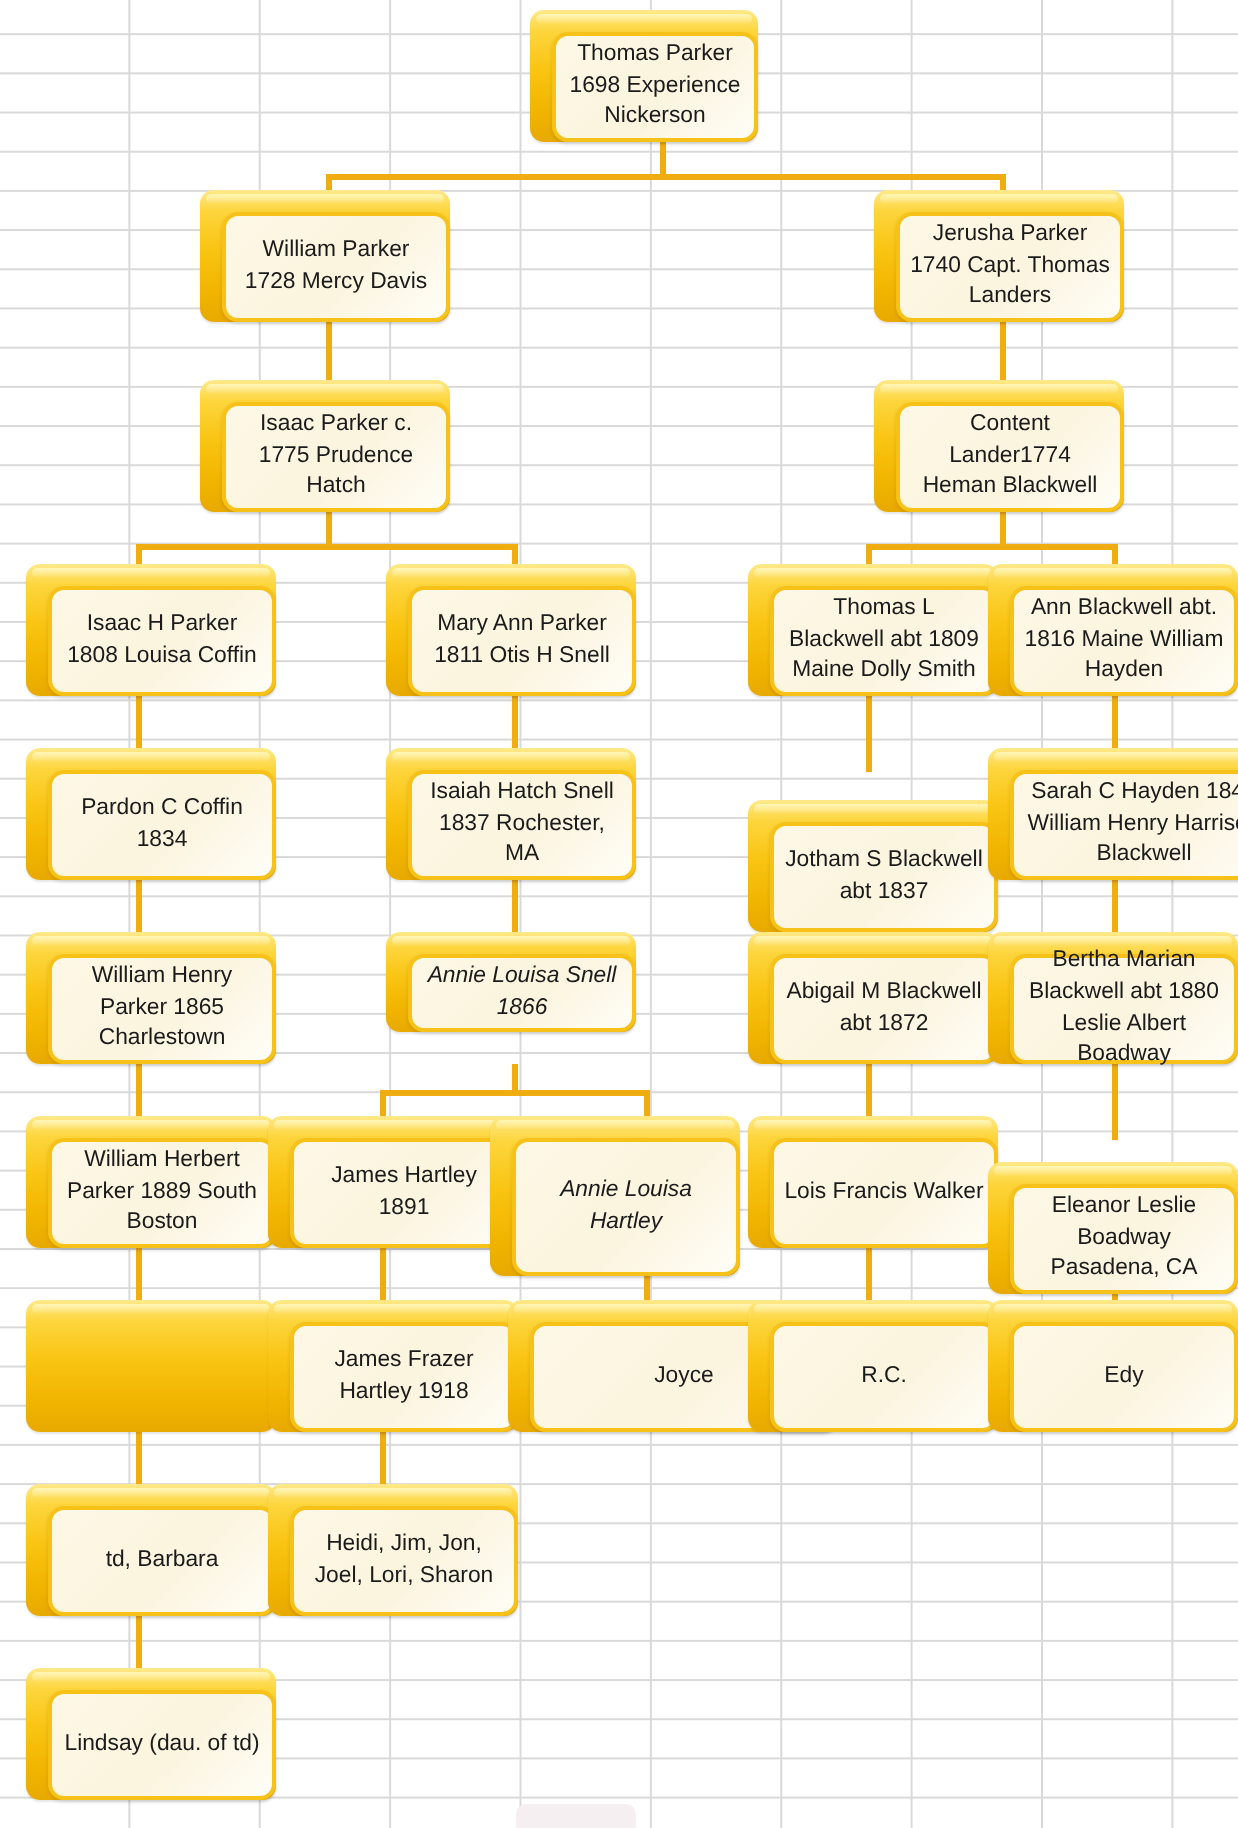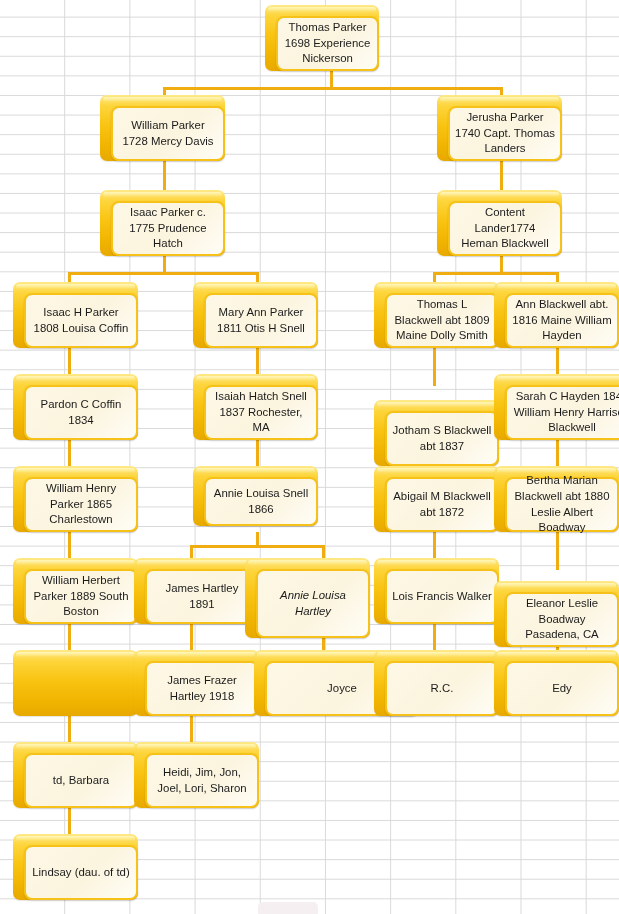--- a/index.html
+++ b/index.html
@@ -198,21 +198,21 @@
         <div class="face">
           <div class="label">Sarah C Hayden 1844 William Henry Harrison Blackwell</div>
         </div>
       </div>
       <div class="node" style="left: 13px; top: 466px; width: 125px; height: 66px;">
         <div class="plate"></div>
         <div class="face">
           <div class="label">William Henry Parker 1865 Charlestown</div>
         </div>
       </div>
-      <div class="node" style="left: 193px; top: 466px; width: 125px; height: 60px;">
+      <div class="node" style="left: 193px; top: 466px; width: 125px; height: 50px; font-style: italic;">
         <div class="plate"></div>
         <div class="face">
           <div class="label">Annie Louisa Snell 1866</div>
         </div>
       </div>
       <div class="node" style="left: 374px; top: 466px; width: 125px; height: 66px;">
         <div class="plate"></div>
         <div class="face">
           <div class="label">Abigail M Blackwell abt 1872</div>
         </div>

